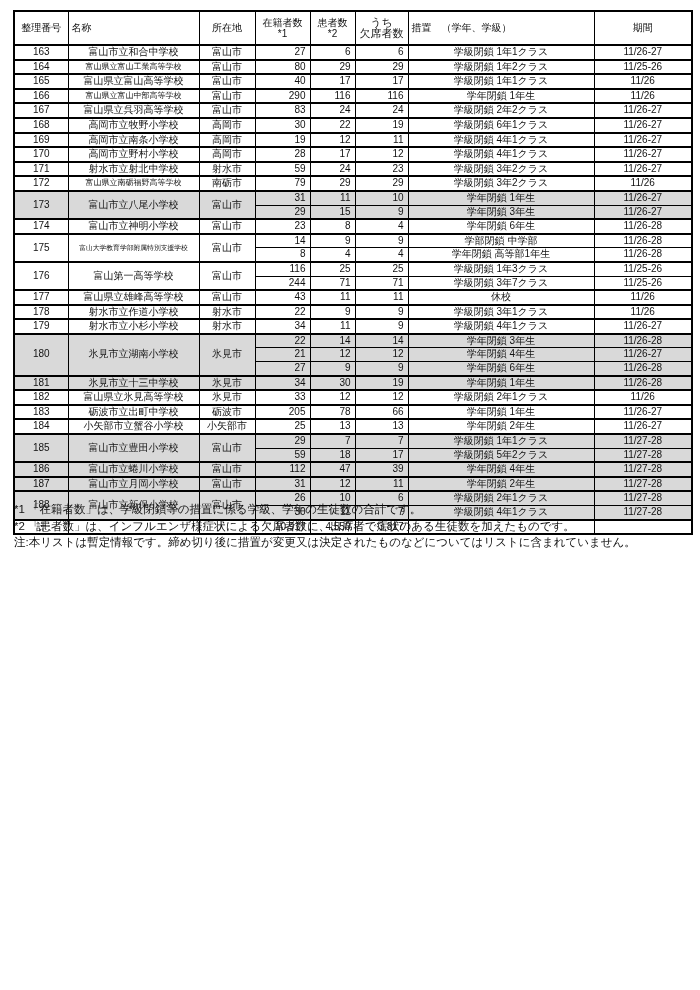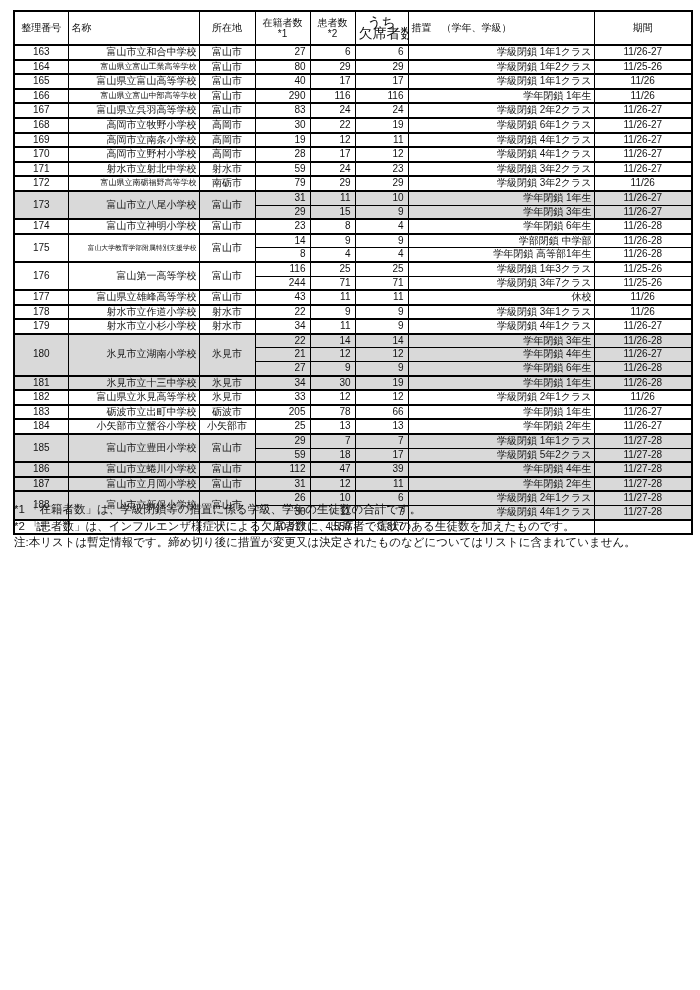--- a/index.html
+++ b/index.html
@@ -16,26 +16,26 @@
   .tbl th, .tbl td {
     border:1px solid #000; padding:0 2px; font-weight:normal;
     font-size:10px; line-height:12.6px; height:12.6px;
     white-space:nowrap; overflow:hidden; vertical-align:middle;
   }
   .tbl thead th {
     border-bottom:2px solid #000; height:30px; text-align:center;
     padding:1px 3px; line-height:11.5px; font-size:10px;
   }
   .tbl thead th.l { text-align:left; }
-  .tbl thead th.th-small { font-size:14px; }
+  .tbl thead th.th-small { font-size:11px; }
   tr.group-start td { border-top:2px solid #000; }
   tr.hl td { background:var(--hl, #d9d9d9); }
   td.c { text-align:center; }
   td.r { text-align:right; padding-right:4px; }
-  td.l { text-align:right; padding-left:2px; }
+  td.l { text-align:center; padding-left:2px; }
   td.name-s  { font-size:8px;margin-top:42px; }
   td.name-xs { font-size:6.8px; }
   tr.total-row td { border-top:2px solid #000; }
   .notes { position:absolute; left:14px; top:501px; width:676px;
            font-size:11.5px; line-height:16.5px; }
   .note { white-space:nowrap; }
 </style>
 </head>
 <body>
 

